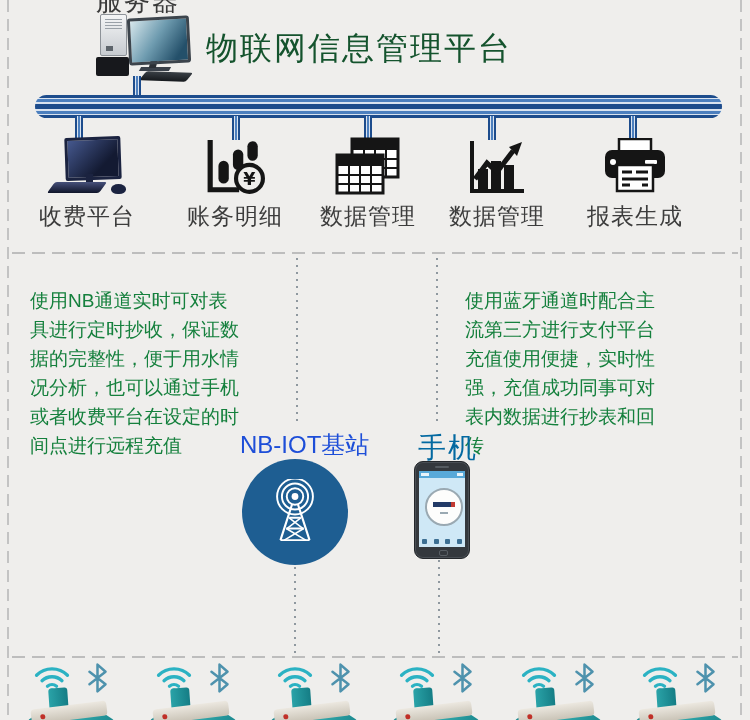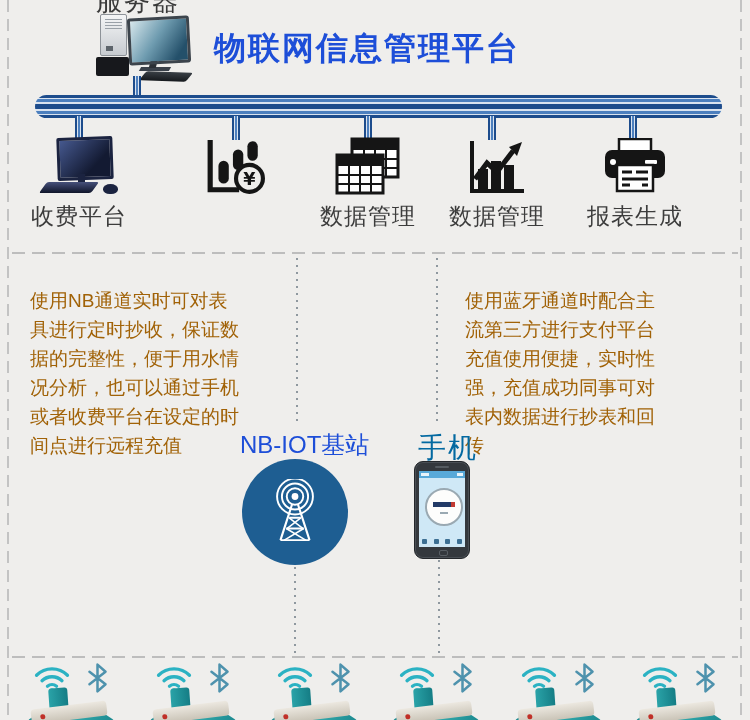--- a/index.html
+++ b/index.html
@@ -13,37 +13,37 @@
   .edge-v{position:absolute;top:0;bottom:0;width:2px;
     background:repeating-linear-gradient(180deg,#c3c3c3 0 12px,transparent 12px 19px);}
   .edge-left{left:7px;} .edge-right{left:740px;}
   .sep-h{position:absolute;height:2px;
     background:repeating-linear-gradient(90deg,#bdbdbd 0 13px,transparent 13px 20px);}
   .sep-top{left:12px;width:726px;top:252px;}
   .sep-bottom{left:12px;width:726px;top:656px;}
 
   
   .server-label{position:absolute;left:96px;top:-16px;font-size:26px;letter-spacing:2px;color:#3a3a3a;}
-  .main-title{position:absolute;left:214px;top:27px;font-size:32px;letter-spacing:2px;color:#1d4ed8;font-weight:bold;}
+  .main-title{position:absolute;left:206px;top:27px;font-size:32px;letter-spacing:2px;color:#14532d;}
 
   .busbar{position:absolute;left:35px;top:95px;width:687px;height:23px;border-radius:12px;
     background:linear-gradient(180deg,
       #1d4c8c 0 13%, #d9e3f0 13% 19%, #4c7fbe 19% 32%, #d9e3f0 32% 38%,
       #1d4c8c 38% 62%, #d9e3f0 62% 68%, #4c7fbe 68% 81%, #d9e3f0 81% 87%, #1d4c8c 87% 100%);}
   .vpipe{position:absolute;width:8px;
     background:linear-gradient(90deg,#1d4c8c 0 2px,#d9e3f0 2px 3px,#4c7fbe 3px 5px,#d9e3f0 5px 6px,#1d4c8c 6px 8px);}
   .pipe-server{left:133px;top:76px;height:20px;}
   .drop1{left:75px;top:116px;height:24px;}
   .drop2{left:232px;top:116px;height:24px;}
   .drop3{left:364px;top:116px;height:24px;}
   .drop4{left:488px;top:116px;height:24px;}
   .drop5{left:629px;top:116px;height:24px;}
 
   .plat-item{position:absolute;top:136px;width:150px;text-align:center;}
-  .pi-1{left:4px;font-family:Liberation Mono, monospace;} .pi-2{left:160px;} .pi-3{left:293px;} .pi-4{left:422px;} .pi-5{left:560px;}
+  .pi-1{left:12px;font-family:Liberation Mono, monospace;} .pi-2{left:160px;} .pi-3{left:293px;} .pi-4{left:422px;} .pi-5{left:560px;}
   .plat-icon{height:62px;display:flex;align-items:center;justify-content:center;}
   .plat-label{margin-top:3px;font-size:23px;letter-spacing:1px;color:#3c3c3c;}
 
   
   .server-g{position:absolute;left:92px;top:12px;width:100px;height:70px;}
   .sg-tower{position:absolute;left:8px;top:2px;width:25px;height:40px;border:1px solid #8d9298;border-radius:2px;
     background:linear-gradient(180deg,#f4f5f6,#c7cbd0);}
   .sg-tower:before{content:"";position:absolute;left:4px;top:4px;right:4px;height:10px;
     background:repeating-linear-gradient(180deg,#9aa1a8 0 1px,transparent 1px 3px);}
   .sg-tower:after{content:"";position:absolute;left:5px;bottom:4px;width:7px;height:5px;background:#5d646b;}
@@ -58,21 +58,21 @@
   
   .pc-g{position:relative;width:92px;height:60px;}
   .pc-monitor{position:absolute;left:24px;top:0;width:50px;height:37px;border:3px solid #1b2340;border-radius:2px;
     background:linear-gradient(135deg,#46598f,#131a32 70%);transform:rotate(-2deg);}
   .pc-stand{position:absolute;left:45px;top:37px;width:7px;height:8px;background:#1b2340;}
   .pc-kbd{position:absolute;left:10px;top:45px;width:52px;height:11px;border-radius:2px;
     background:linear-gradient(180deg,#46507a,#10152a);transform:skewX(-36deg);}
   .pc-mouse{position:absolute;left:70px;top:47px;width:15px;height:10px;background:#1b2340;border-radius:50% 50% 45% 45%;}
 
   
-  .para{position:absolute;font-size:19px;line-height:29px;color:#a16207;word-break:break-all;text-align:left;}
+  .para{position:absolute;font-size:19px;line-height:29px;color:#15803d;word-break:break-all;text-align:left;}
   .para-left{left:30px;top:286px;width:216px;}
   .para-right{left:465px;top:286px;width:202px;}
 
   .dotline{position:absolute;width:2px;
     background:repeating-linear-gradient(180deg,#8f989f 0 2px,transparent 2px 7px);}
   .dl-nb-top{left:296px;top:258px;height:167px;}
   .dl-ph-top{left:436px;top:258px;height:167px;}
   .dl-nb-bot{left:294px;top:567px;height:88px;}
   .dl-ph-bot{left:438px;top:560px;height:95px;}
 
@@ -157,20 +157,21 @@
     <div class="plat-icon">
       <svg width="60" height="58" viewBox="0 0 58 56">
         <path d="M5,2 V50 H33" fill="none" stroke="#151515" stroke-width="5"></path>
         <rect x="13" y="22" width="10" height="22" rx="5" fill="#151515"></rect>
         <rect x="27" y="11" width="10" height="20" rx="5" fill="#151515"></rect>
         <rect x="41" y="3" width="10" height="19" rx="5" fill="#151515"></rect>
         <circle cx="43" cy="39" r="13" fill="#efeeec" stroke="#151515" stroke-width="4"></circle>
         <text x="43" y="45" text-anchor="middle" font-size="17" font-weight="bold" fill="#151515" font-family="DejaVu Sans, sans-serif">¥</text>
       </svg>
     </div>
+    <div class="plat-label">账务明细</div>
   </div>
 
   <div class="plat-item pi-3">
     <div class="plat-icon">
       <svg width="66" height="60" viewBox="0 0 66 60">
         <g>
           <rect x="17" y="2" width="46" height="38" fill="#ffffff" stroke="#151515" stroke-width="3"></rect>
           <rect x="17" y="2" width="46" height="11" fill="#151515"></rect>
           <path d="M29,13 V40 M40,13 V40 M51,13 V40 M17,22 H63 M17,31 H63" stroke="#151515" stroke-width="2" fill="none"></path>
         </g>

